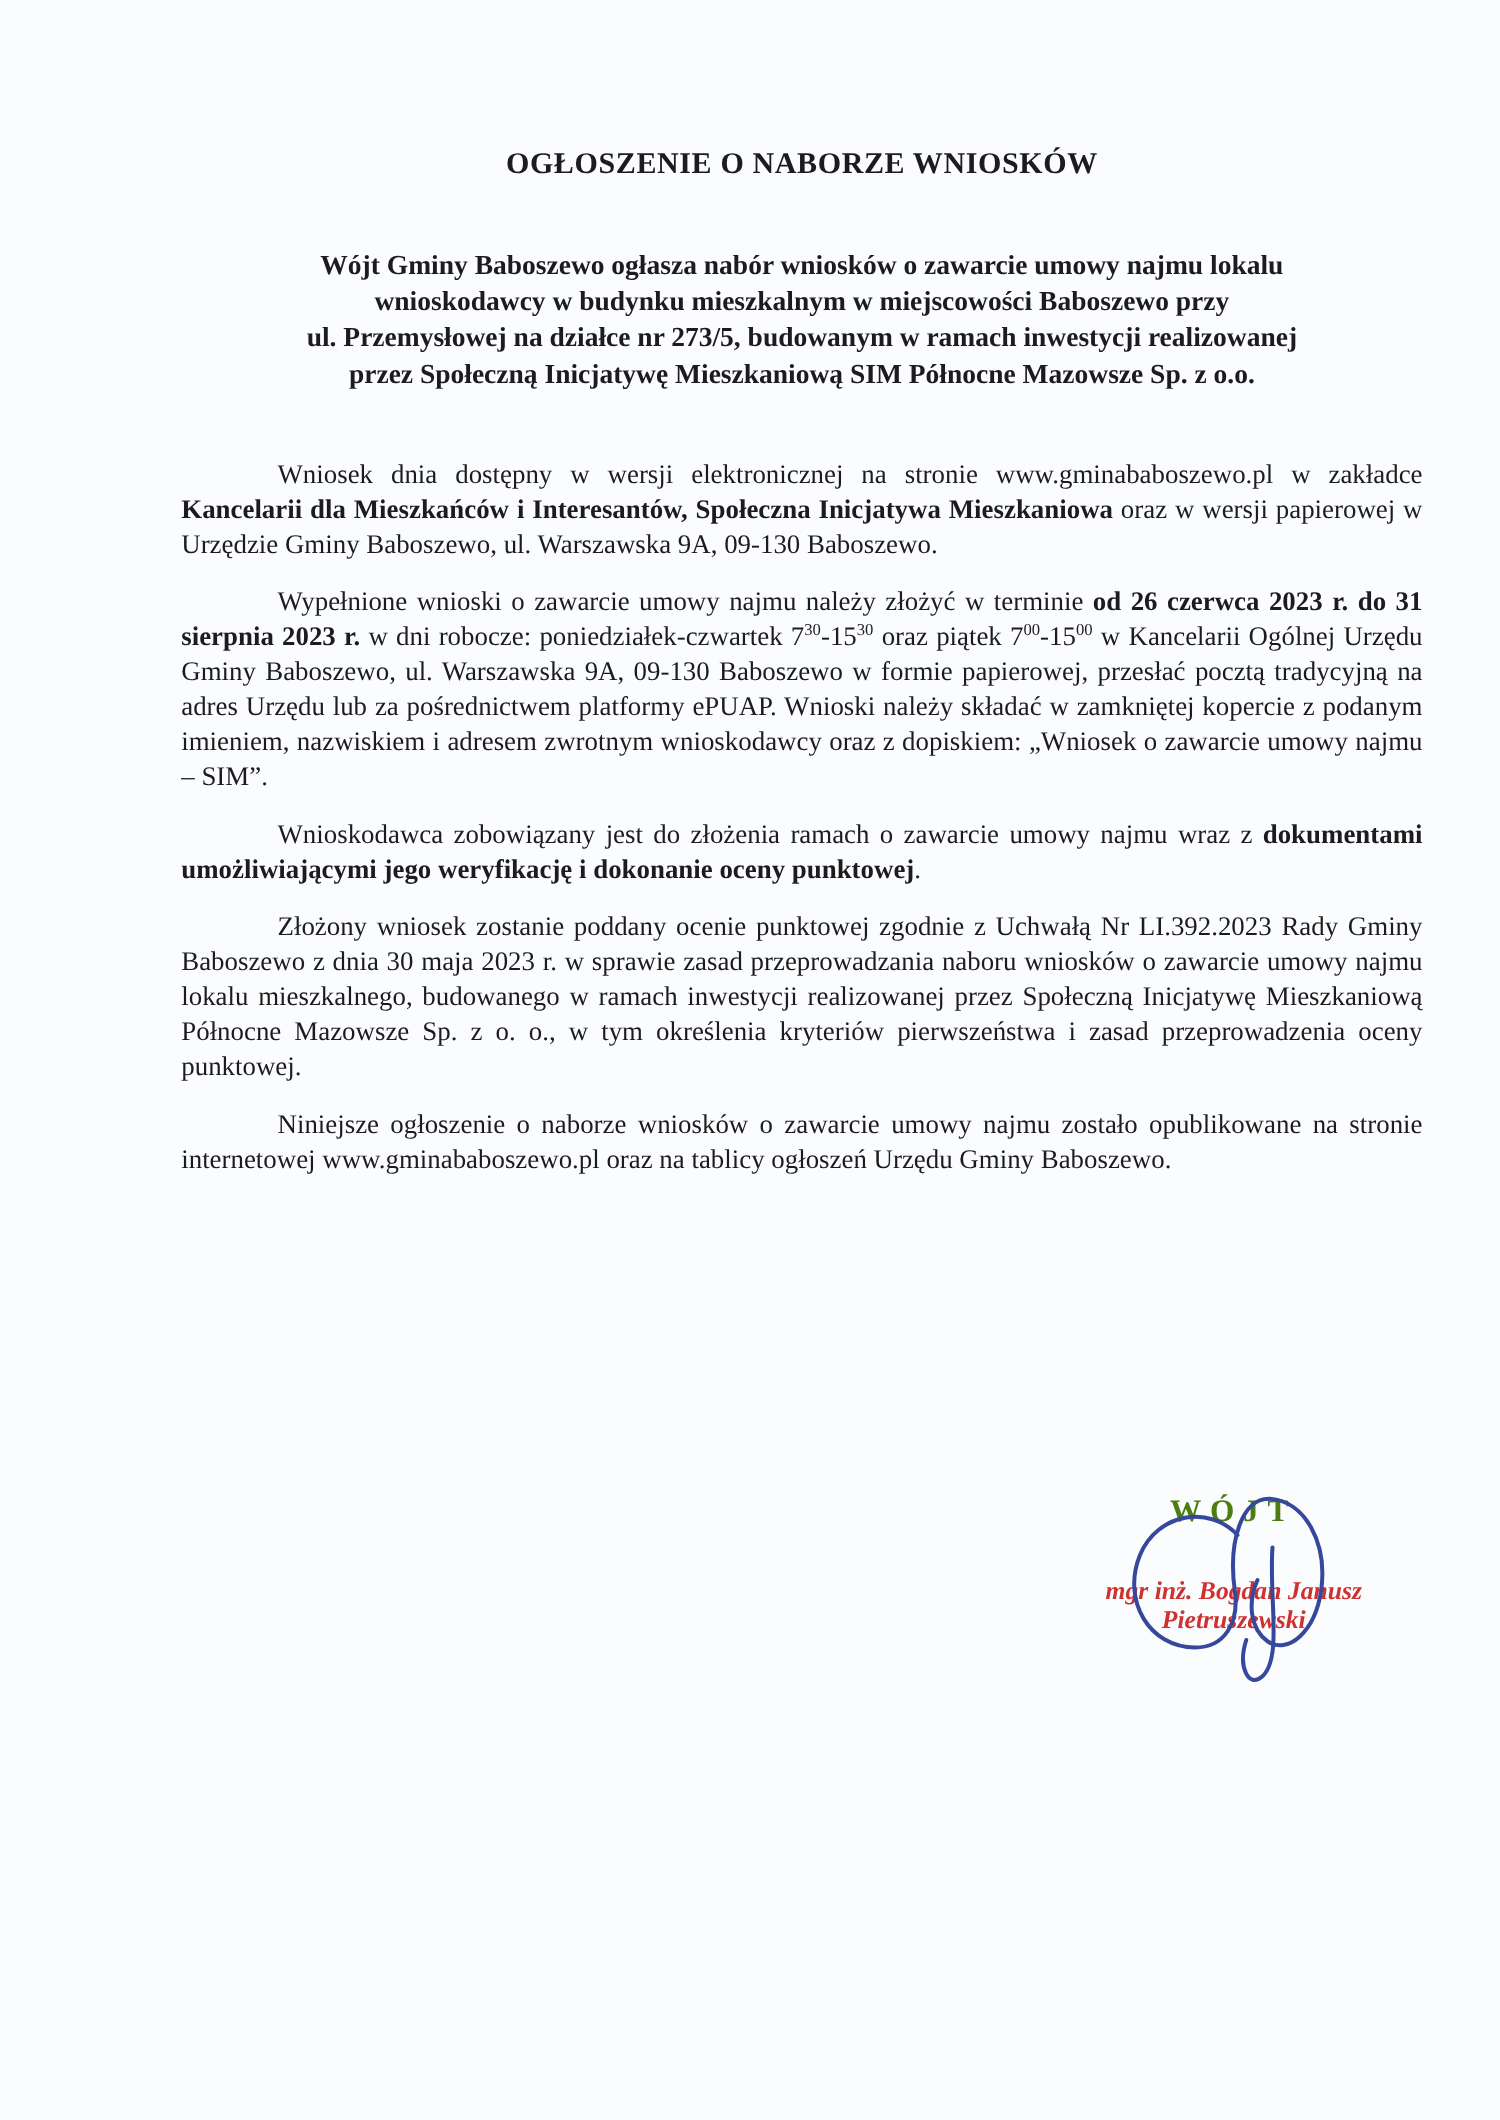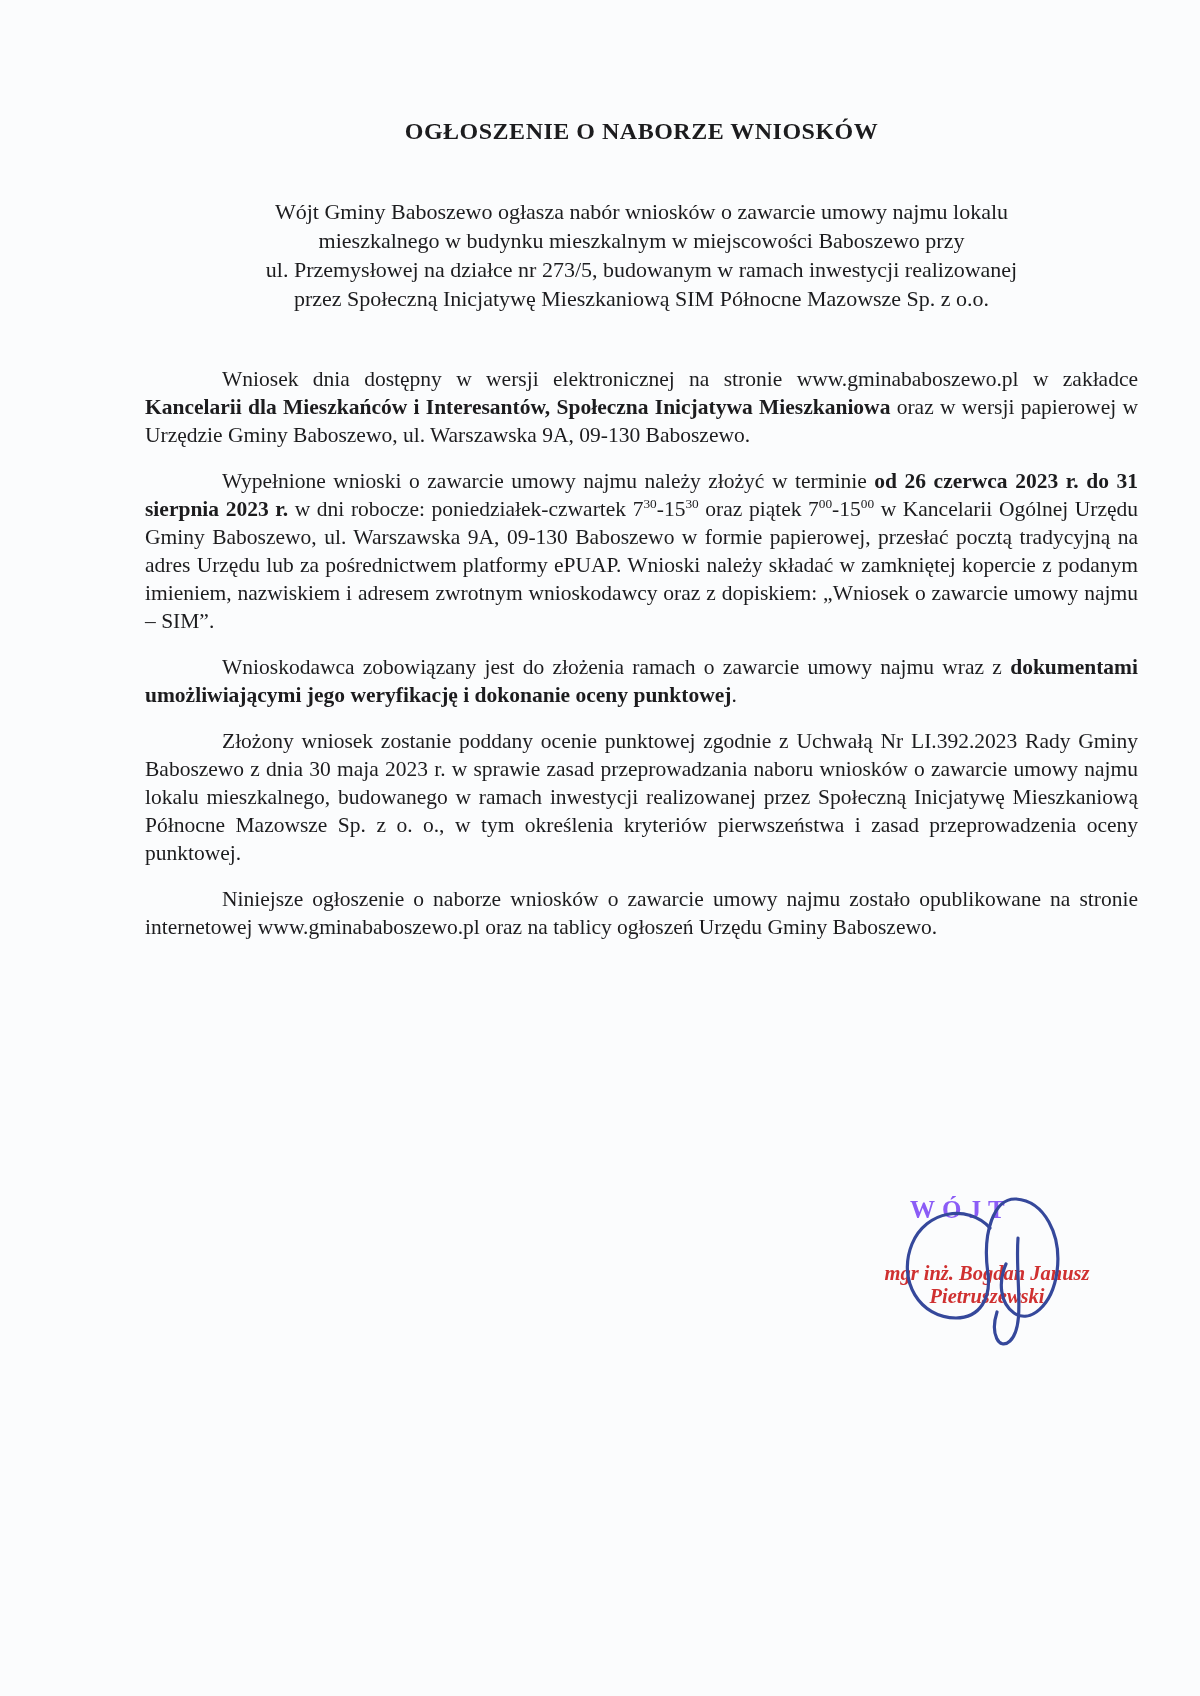--- a/index.html
+++ b/index.html
@@ -22,21 +22,21 @@
   .doc-title {
     text-align: center;
     font-size: 24px;
     font-weight: 700;
     letter-spacing: 0.5px;
     margin: 0 0 52px 0;
   }
   .subtitle {
     text-align: center;
     font-size: 22px;
-    font-weight: 400;
+    font-weight: 700;
     line-height: 29px;
     margin: 0 0 52px 0;
   }
   .body-text p {
     margin: 0 0 18px 0;
     font-size: 21.5px;
     line-height: 28px;
     text-align: justify;
     text-indent: 77px;
   }
@@ -50,26 +50,26 @@
   }
   .signature {
     position: absolute;
     left: 832px;
     top: 1182px;
     width: 310px;
     height: 175px;
   }
   .stamp-wojt {
     position: absolute;
-    left: 78px;
+    left: 104px;
     top: 14px;
     font-size: 25px;
     font-weight: 700;
     letter-spacing: 7px;
-    color: #8b5cf6;
+    color: #4d7c0f;
     z-index: 1;
   }
   .signature-name {
     position: absolute;
     left: 0px;
     top: 80px;
     width: 310px;
     text-align: center;
     font-size: 20.5px;
     font-style: italic;
@@ -86,21 +86,21 @@
 </style>
 </head>
 <body>
 
 <div class="page">
 
   <h1 class="doc-title">OGŁOSZENIE O NABORZE WNIOSKÓW</h1>
 
   <div class="subtitle">
     <div>Wójt Gminy Baboszewo ogłasza nabór wniosków o zawarcie umowy najmu lokalu</div>
-    <div>mieszkalnego w budynku mieszkalnym w miejscowości Baboszewo przy</div>
+    <div>wnioskodawcy w budynku mieszkalnym w miejscowości Baboszewo przy</div>
     <div>ul. Przemysłowej na działce nr 273/5, budowanym w ramach inwestycji realizowanej</div>
     <div>przez Społeczną Inicjatywę Mieszkaniową SIM Północne Mazowsze Sp. z o.o.</div>
   </div>
 
   <div class="body-text">
     <p><span>Wniosek dnia dostępny w wersji elektronicznej na stronie www.gminababoszewo.pl w zakładce </span><span class="b">Kancelarii dla Mieszkańców i Interesantów, Społeczna Inicjatywa Mieszkaniowa</span><span> oraz w wersji papierowej w Urzędzie Gminy Baboszewo, ul. Warszawska 9A, 09-130 Baboszewo.</span></p>
     <p><span>Wypełnione wnioski o zawarcie umowy najmu należy złożyć w terminie </span><span class="b">od 26 czerwca 2023 r. do 31 sierpnia 2023 r.</span><span> w dni robocze: poniedziałek-czwartek 7</span><sup>30</sup><span>-15</span><sup>30</sup><span> oraz piątek 7</span><sup>00</sup><span>-15</span><sup>00</sup><span> w Kancelarii Ogólnej Urzędu Gminy Baboszewo, ul. Warszawska 9A, 09-130 Baboszewo w formie papierowej, przesłać pocztą tradycyjną na adres Urzędu lub za pośrednictwem platformy ePUAP. Wnioski należy składać w zamkniętej kopercie z podanym imieniem, nazwiskiem i adresem zwrotnym wnioskodawcy oraz z dopiskiem: „Wniosek o zawarcie umowy najmu – SIM”.</span></p>
     <p><span>Wnioskodawca zobowiązany jest do złożenia ramach o zawarcie umowy najmu wraz z </span><span class="b">dokumentami umożliwiającymi jego weryfikację i dokonanie oceny punktowej</span><span>.</span></p>
     <p><span>Złożony wniosek zostanie poddany ocenie punktowej zgodnie z Uchwałą Nr LI.392.2023 Rady Gminy Baboszewo z dnia 30 maja 2023 r. w sprawie zasad przeprowadzania naboru wniosków o zawarcie umowy najmu lokalu mieszkalnego, budowanego w ramach inwestycji realizowanej przez Społeczną Inicjatywę Mieszkaniową Północne Mazowsze Sp. z o. o., w tym określenia kryteriów pierwszeństwa i zasad przeprowadzenia oceny punktowej.</span></p>
     <p><span>Niniejsze ogłoszenie o naborze wniosków o zawarcie umowy najmu zostało opublikowane na stronie internetowej www.gminababoszewo.pl oraz na tablicy ogłoszeń Urzędu Gminy Baboszewo.</span></p>

